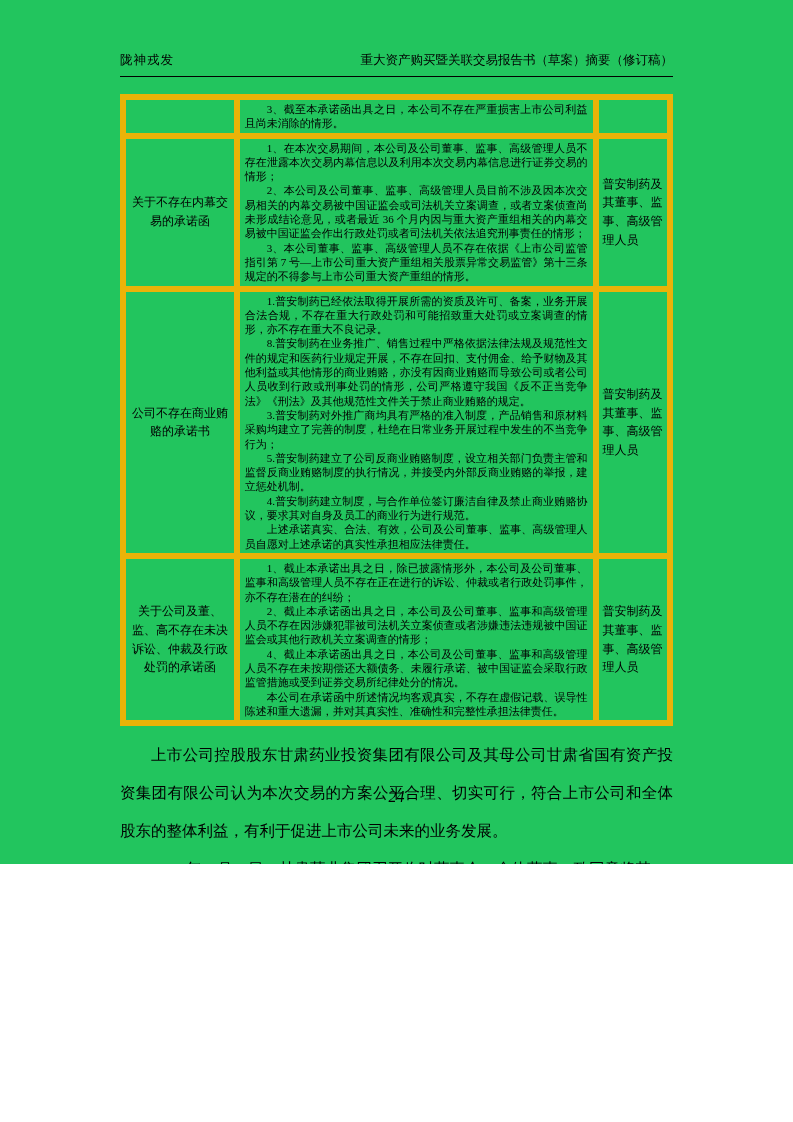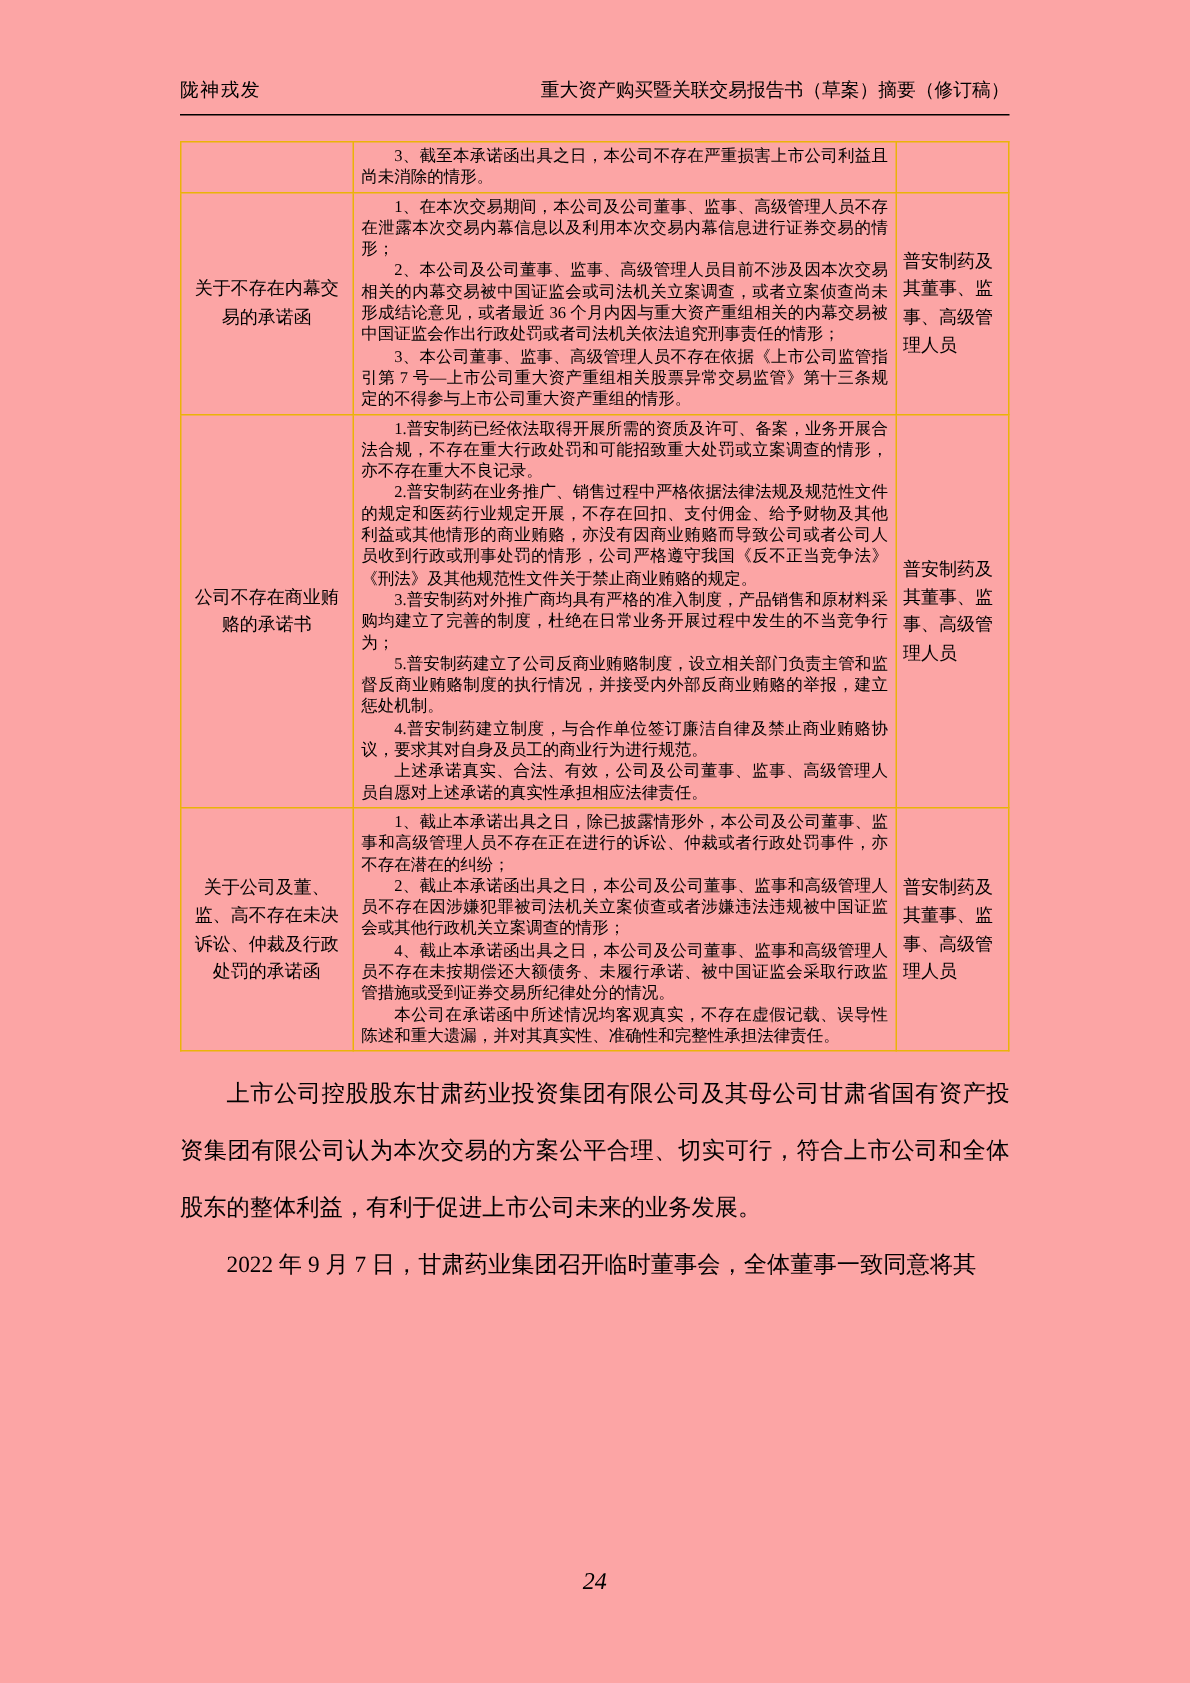--- a/index.html
+++ b/index.html
@@ -1,20 +1,20 @@
 <!DOCTYPE html>
 <html><head>
 <meta charset="utf-8">
 <style>
   * { margin: 0; padding: 0; box-sizing: border-box; }
   html, body { background: #ffffff; }
   .page {
     width: 793px;
-    height: 1122px;
-    background: #fca5a5;
+    height: 864px;
+    background: #22c55e;
     position: relative;
     margin: 0 auto;
     font-family: "Liberation Serif", "DejaVu Serif", serif;
     color: #000000;
     overflow: hidden;
   }
   .content {
     position: absolute;
     left: 120px;
     top: 52px;
@@ -29,21 +29,21 @@
     border-bottom: 1px solid #000000;
   }
   .doc-header .hdr-left { letter-spacing: 1px; }
   .commitments {
     width: 100%;
     border-collapse: collapse;
     margin-top: 17px;
     table-layout: fixed;
   }
   .commitments td {
-    border: 1px solid #eab308;
+    border: 6px solid #eab308;
     vertical-align: middle;
   }
   .col-label  { width: 20.8%; }
   .col-body   { width: 65.6%; }
   .col-party  { width: 13.6%; }
   .cell-label {
     text-align: center;
     font-size: 12px;
     line-height: 1.55;
     padding: 1px 4px;
@@ -120,21 +120,21 @@
               <p>1、在本次交易期间，本公司及公司董事、监事、高级管理人员不存在泄露本次交易内幕信息以及利用本次交易内幕信息进行证券交易的情形；</p>
               <p>2、本公司及公司董事、监事、高级管理人员目前不涉及因本次交易相关的内幕交易被中国证监会或司法机关立案调查，或者立案侦查尚未形成结论意见，或者最近 36 个月内因与重大资产重组相关的内幕交易被中国证监会作出行政处罚或者司法机关依法追究刑事责任的情形；</p>
               <p>3、本公司董事、监事、高级管理人员不存在依据《上市公司监管指引第 7 号—上市公司重大资产重组相关股票异常交易监管》第十三条规定的不得参与上市公司重大资产重组的情形。</p>
             </td>
             <td class="cell-party">普安制药及其董事、监事、高级管理人员</td>
           </tr>
           <tr>
             <td class="cell-label">公司不存在商业贿赂的承诺书</td>
             <td class="cell-content">
               <p>1.普安制药已经依法取得开展所需的资质及许可、备案，业务开展合法合规，不存在重大行政处罚和可能招致重大处罚或立案调查的情形，亦不存在重大不良记录。</p>
-              <p>2.普安制药在业务推广、销售过程中严格依据法律法规及规范性文件的规定和医药行业规定开展，不存在回扣、支付佣金、给予财物及其他利益或其他情形的商业贿赂，亦没有因商业贿赂而导致公司或者公司人员收到行政或刑事处罚的情形，公司严格遵守我国《反不正当竞争法》《刑法》及其他规范性文件关于禁止商业贿赂的规定。</p>
+              <p>8.普安制药在业务推广、销售过程中严格依据法律法规及规范性文件的规定和医药行业规定开展，不存在回扣、支付佣金、给予财物及其他利益或其他情形的商业贿赂，亦没有因商业贿赂而导致公司或者公司人员收到行政或刑事处罚的情形，公司严格遵守我国《反不正当竞争法》《刑法》及其他规范性文件关于禁止商业贿赂的规定。</p>
               <p>3.普安制药对外推广商均具有严格的准入制度，产品销售和原材料采购均建立了完善的制度，杜绝在日常业务开展过程中发生的不当竞争行为；</p>
               <p>5.普安制药建立了公司反商业贿赂制度，设立相关部门负责主管和监督反商业贿赂制度的执行情况，并接受内外部反商业贿赂的举报，建立惩处机制。</p>
               <p>4.普安制药建立制度，与合作单位签订廉洁自律及禁止商业贿赂协议，要求其对自身及员工的商业行为进行规范。</p>
               <p>上述承诺真实、合法、有效，公司及公司董事、监事、高级管理人员自愿对上述承诺的真实性承担相应法律责任。</p>
             </td>
             <td class="cell-party">普安制药及其董事、监事、高级管理人员</td>
           </tr>
           <tr>
             <td class="cell-label">关于公司及董、监、高不存在未决诉讼、仲裁及行政处罚的承诺函</td>
             <td class="cell-content">

